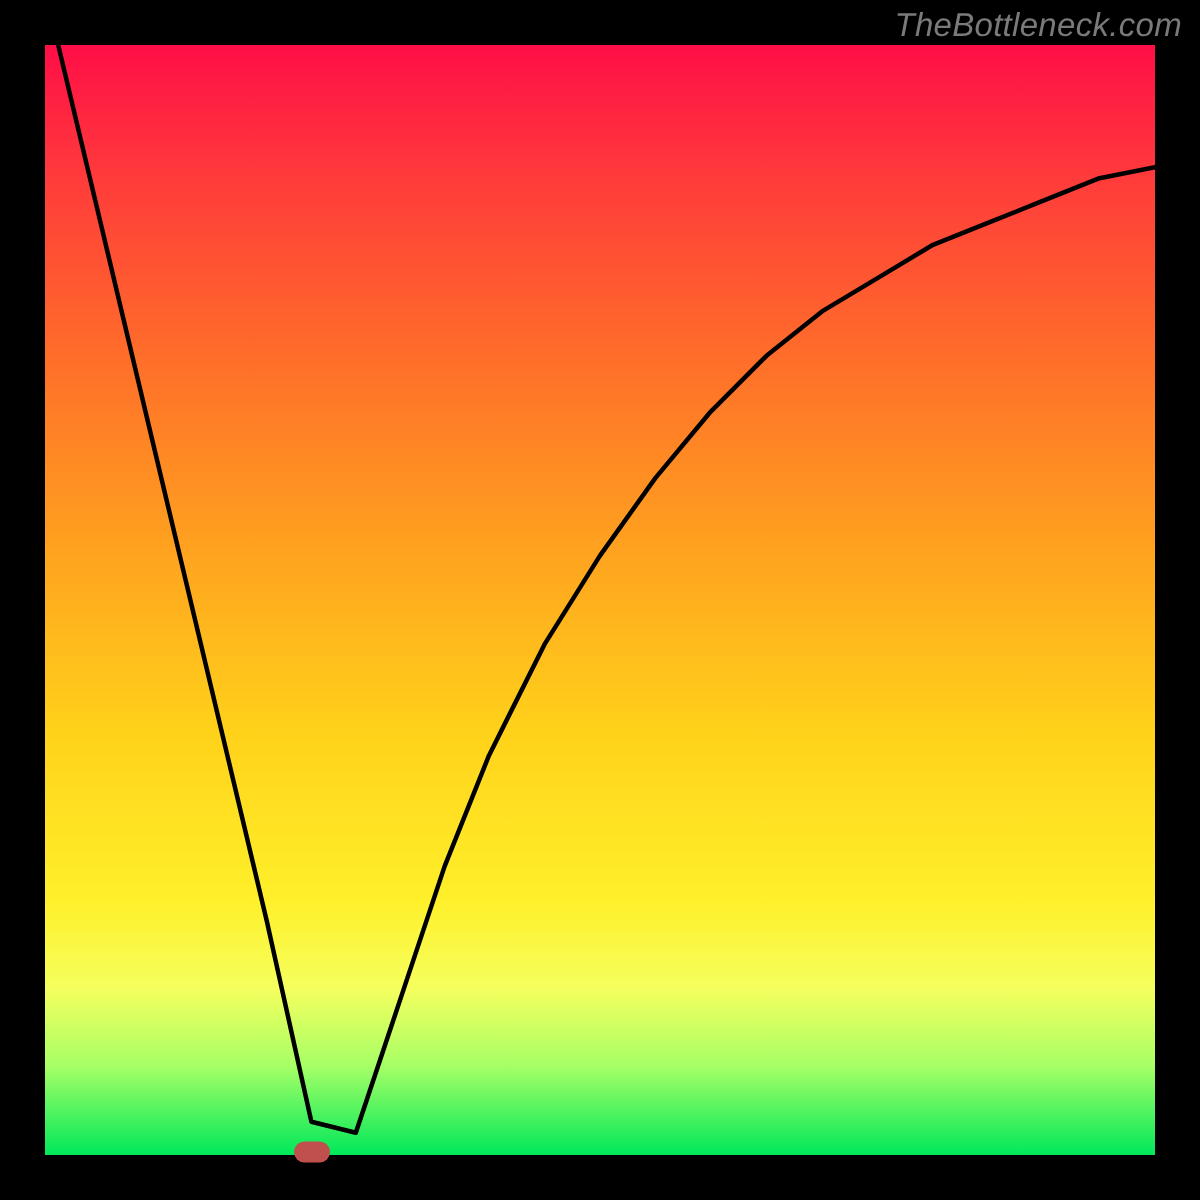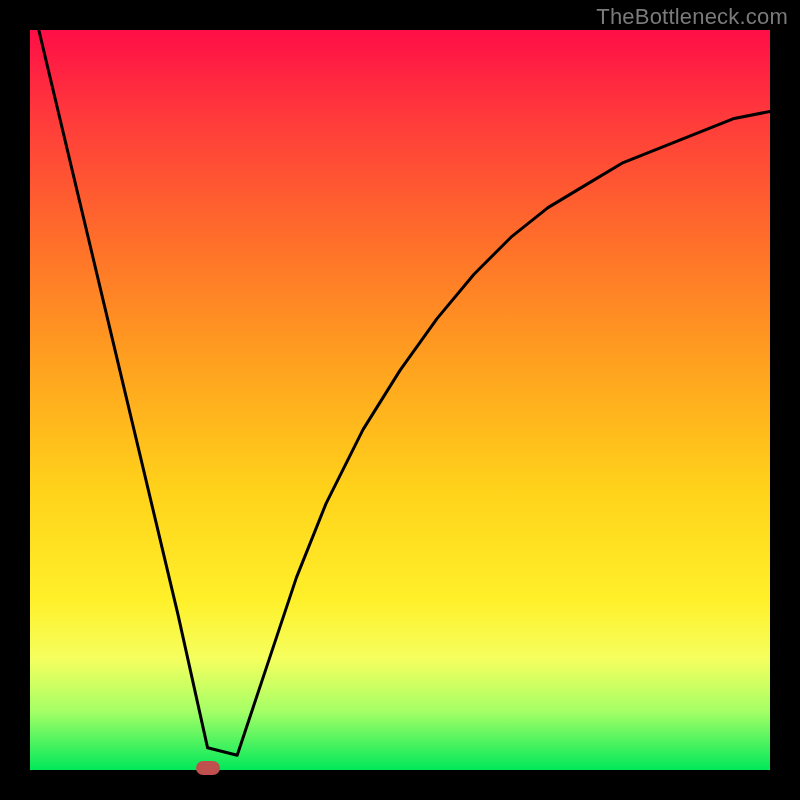--- a/index.html
+++ b/index.html
@@ -9,20 +9,21 @@
     height: 800px;
     background: #000;
     font-family: Arial, Helvetica, sans-serif;
     overflow: hidden;
   }
   .frame {
     position: relative;
     width: 800px;
     height: 640px;
     background: #000;
+    font-style: italic;
   }
   .plot-area {
     position: absolute;
     left: 30px;
     top: 30px;
     width: 740px;
     height: 740px;
     background: linear-gradient(
       to bottom,
       #ff0e47 0%,

